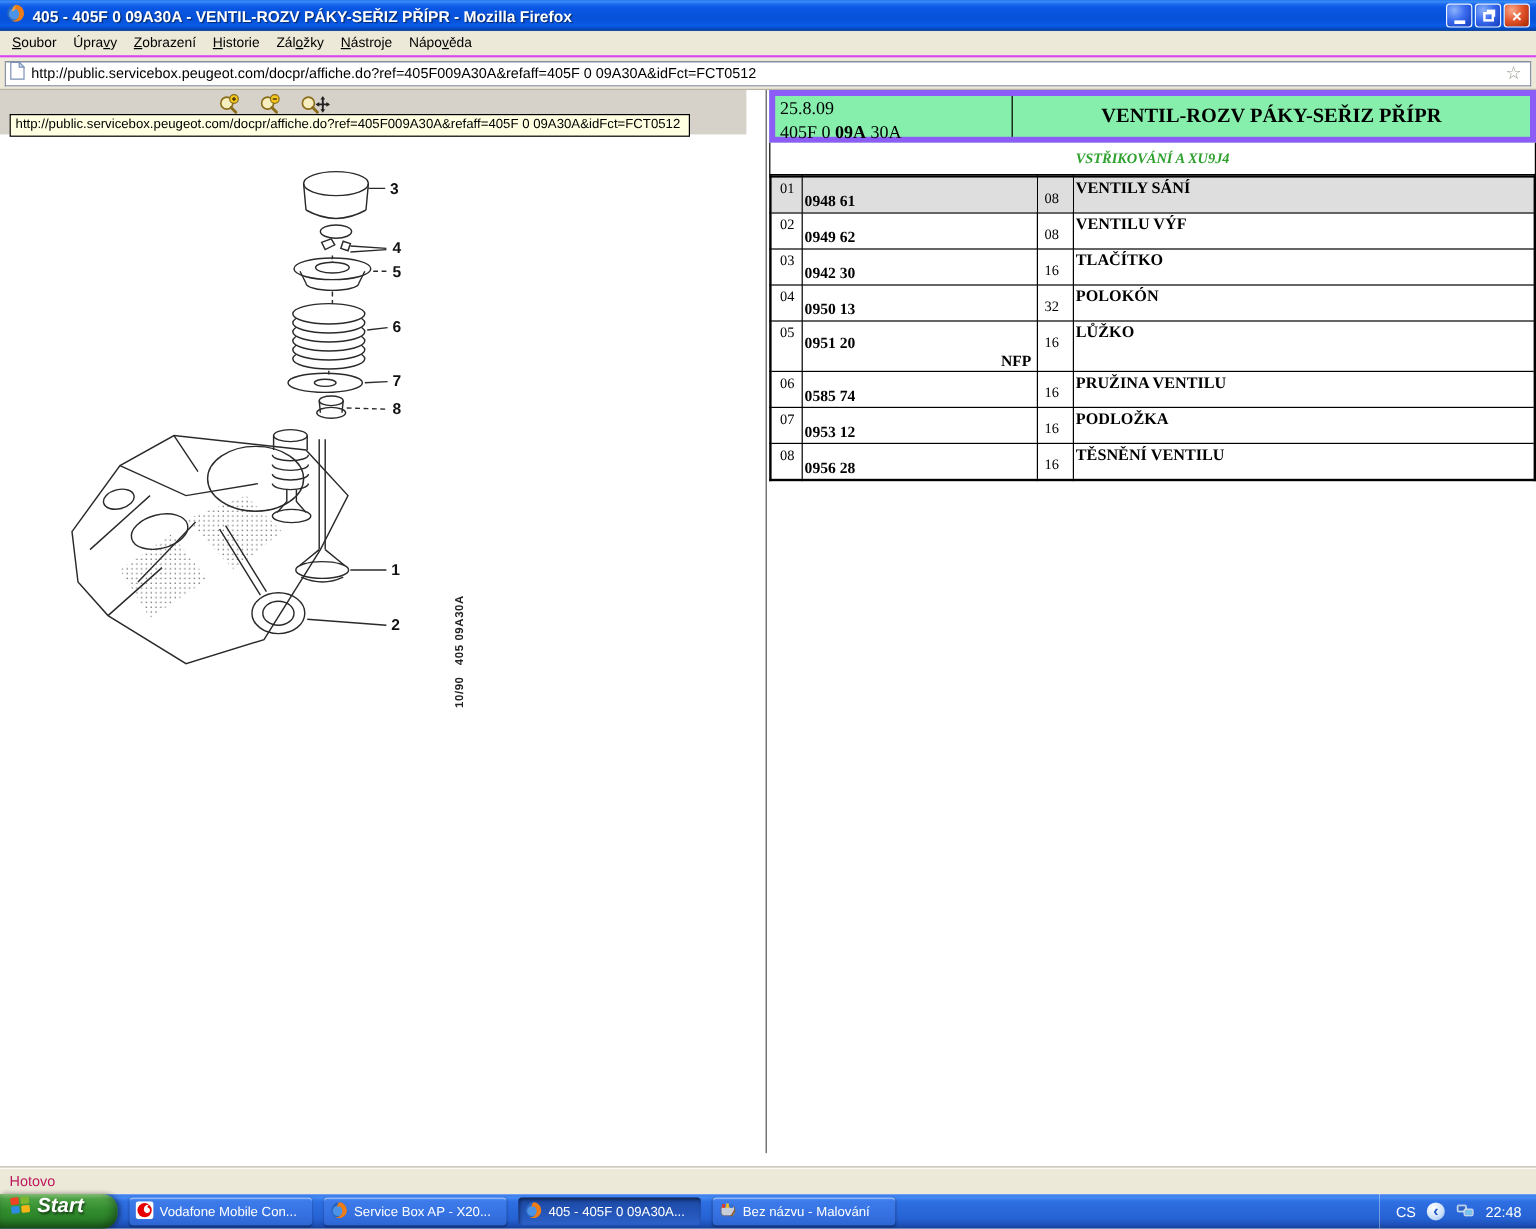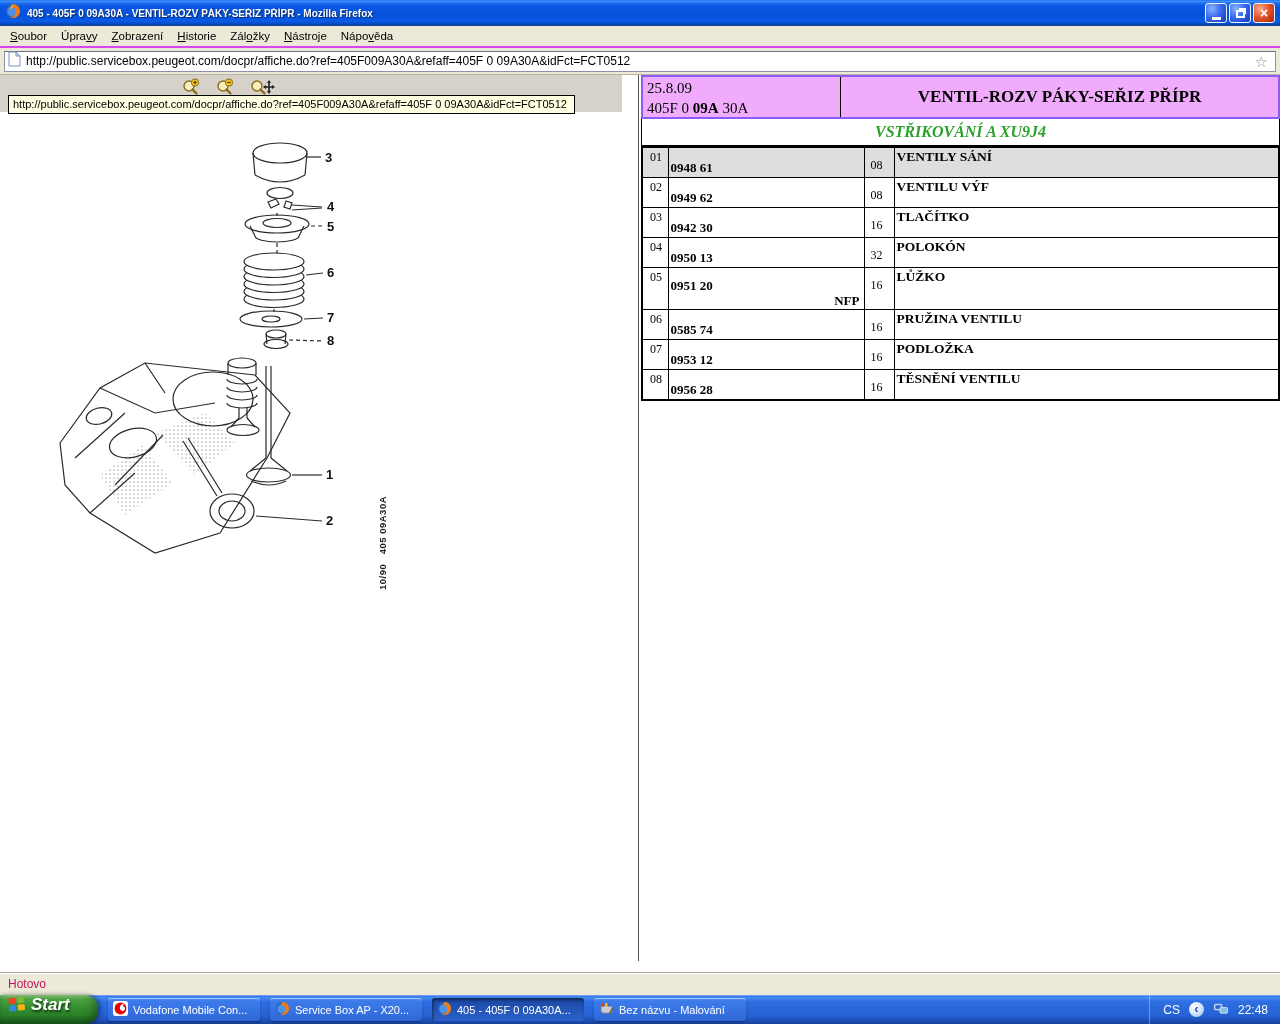--- a/index.html
+++ b/index.html
@@ -4,21 +4,21 @@
 <style>
   * { margin:0; padding:0; box-sizing:border-box; }
   html,body { width:1280px; height:1024px; overflow:hidden; }
   body { font-family:"Liberation Sans", sans-serif; background:#fff; }
   .window { position:relative; width:1280px; height:1024px; background:#fff; }
 
   
   .titlebar { position:absolute; left:0; top:0; width:1280px; height:26px;
     background:linear-gradient(180deg,#2178f0 0%,#3c8cf8 6%,#1e6cf0 12%,#0a57e4 25%,#0651d8 60%,#0a5be8 82%,#0346b4 95%,#02316fd9 100%);
     display:flex; align-items:center; padding:0 5px; }
-  .title-text { color:#fff; font-weight:bold; font-size:10px; margin-left:6px; flex:1;
+  .title-text { color:#fff; font-weight:bold; font-size:13px; margin-left:6px; flex:1;
     white-space:nowrap; overflow:hidden; text-shadow:1px 1px 1px rgba(0,0,0,.55); }
   .winbtn { width:22px; height:20px; border-radius:3px; border:1px solid #eef4ff; margin-left:2px;
     display:flex; align-items:center; justify-content:center; color:#fff; }
   .btn-min,.btn-restore { background:radial-gradient(circle at 30% 25%, #8cb2fa, #3b6cf0 45%, #1e46c8 85%); }
   .btn-close { background:radial-gradient(circle at 30% 25%, #f7a98c, #e4572e 45%, #b8300c 85%); }
   .glyph-min { display:block; width:9px; height:3px; background:#fff; margin-top:10px; }
   .glyph-restore { display:block; width:9px; height:8px; border:2px solid #fff; box-shadow:2px -3px 0 -1px #fff; margin-top:2px; }
   .glyph-close { font-size:14px; font-weight:bold; line-height:1; }
 
   
@@ -45,27 +45,27 @@
   .viewer-toolbar { position:absolute; left:0; top:0; width:622px; height:37px; background:#d6d2ca; }
   .zoomicons { position:absolute; left:182px; top:3px; display:flex; gap:16px; }
   .zoomicons svg { display:block; }
   .tooltip { position:absolute; left:8px; top:20px; width:567px; height:19px; background:#ffffe1;
     border:1px solid #000; font-size:11px; line-height:16px; padding-left:4px;
     white-space:nowrap; overflow:hidden; color:#000; }
   .diagram-wrap { position:absolute; left:5px; top:38px; width:450px; height:520px; }
 
   
   .right-pane { position:absolute; left:641px; top:0; width:639px; font-family:"Liberation Serif",serif; }
-  .doc-header { position:absolute; left:0; top:0; width:639px; height:44px; border:2px solid #8b5cf6; display:flex; background:#f0abfc;justify-content:center; }
+  .doc-header { position:absolute; left:0; top:0; width:639px; height:44px; border:5px solid #8b5cf6; display:flex; background:#86efac;justify-content:center; }
   .doc-ref { width:198px; border-right:1px solid #000; padding:1px 0 0 4px; font-size:15px; line-height:20px; }
   .doc-title { flex:1; display:flex; align-items:center; justify-content:center; font-weight:bold; font-size:17px; }
   .ref-bold { font-weight:bold; }
   .doc-subtitle { position:absolute; left:0; top:44px; width:639px; height:27px; border:1px solid #000; border-top:none;
     display:flex; align-items:center; justify-content:center; font-style:italic; font-weight:bold;
-    font-size:16px; color:#2da02d; background:#fff; }
+    font-size:12px; color:#2da02d; background:#fff; }
 
   .parts-table { position:absolute; left:0; top:71px; width:639px; border-collapse:collapse; table-layout:fixed;
     border:2px solid #000; background:#fff; }
   .parts-table td { border:1px solid #000; vertical-align:top; padding:0; }
   .c-no { font-size:12px; padding:2px 0 0 7px !important; }
   .c-part { position:relative; }
   .part-num { position:absolute; left:2px; bottom:1px; font-weight:bold; font-size:13px; }
   .part-note { position:absolute; right:4px; bottom:0; font-weight:bold; font-size:13px; }
   .with-note .part-num { bottom:15px; }
   .c-qty { position:relative; font-size:12px; }

